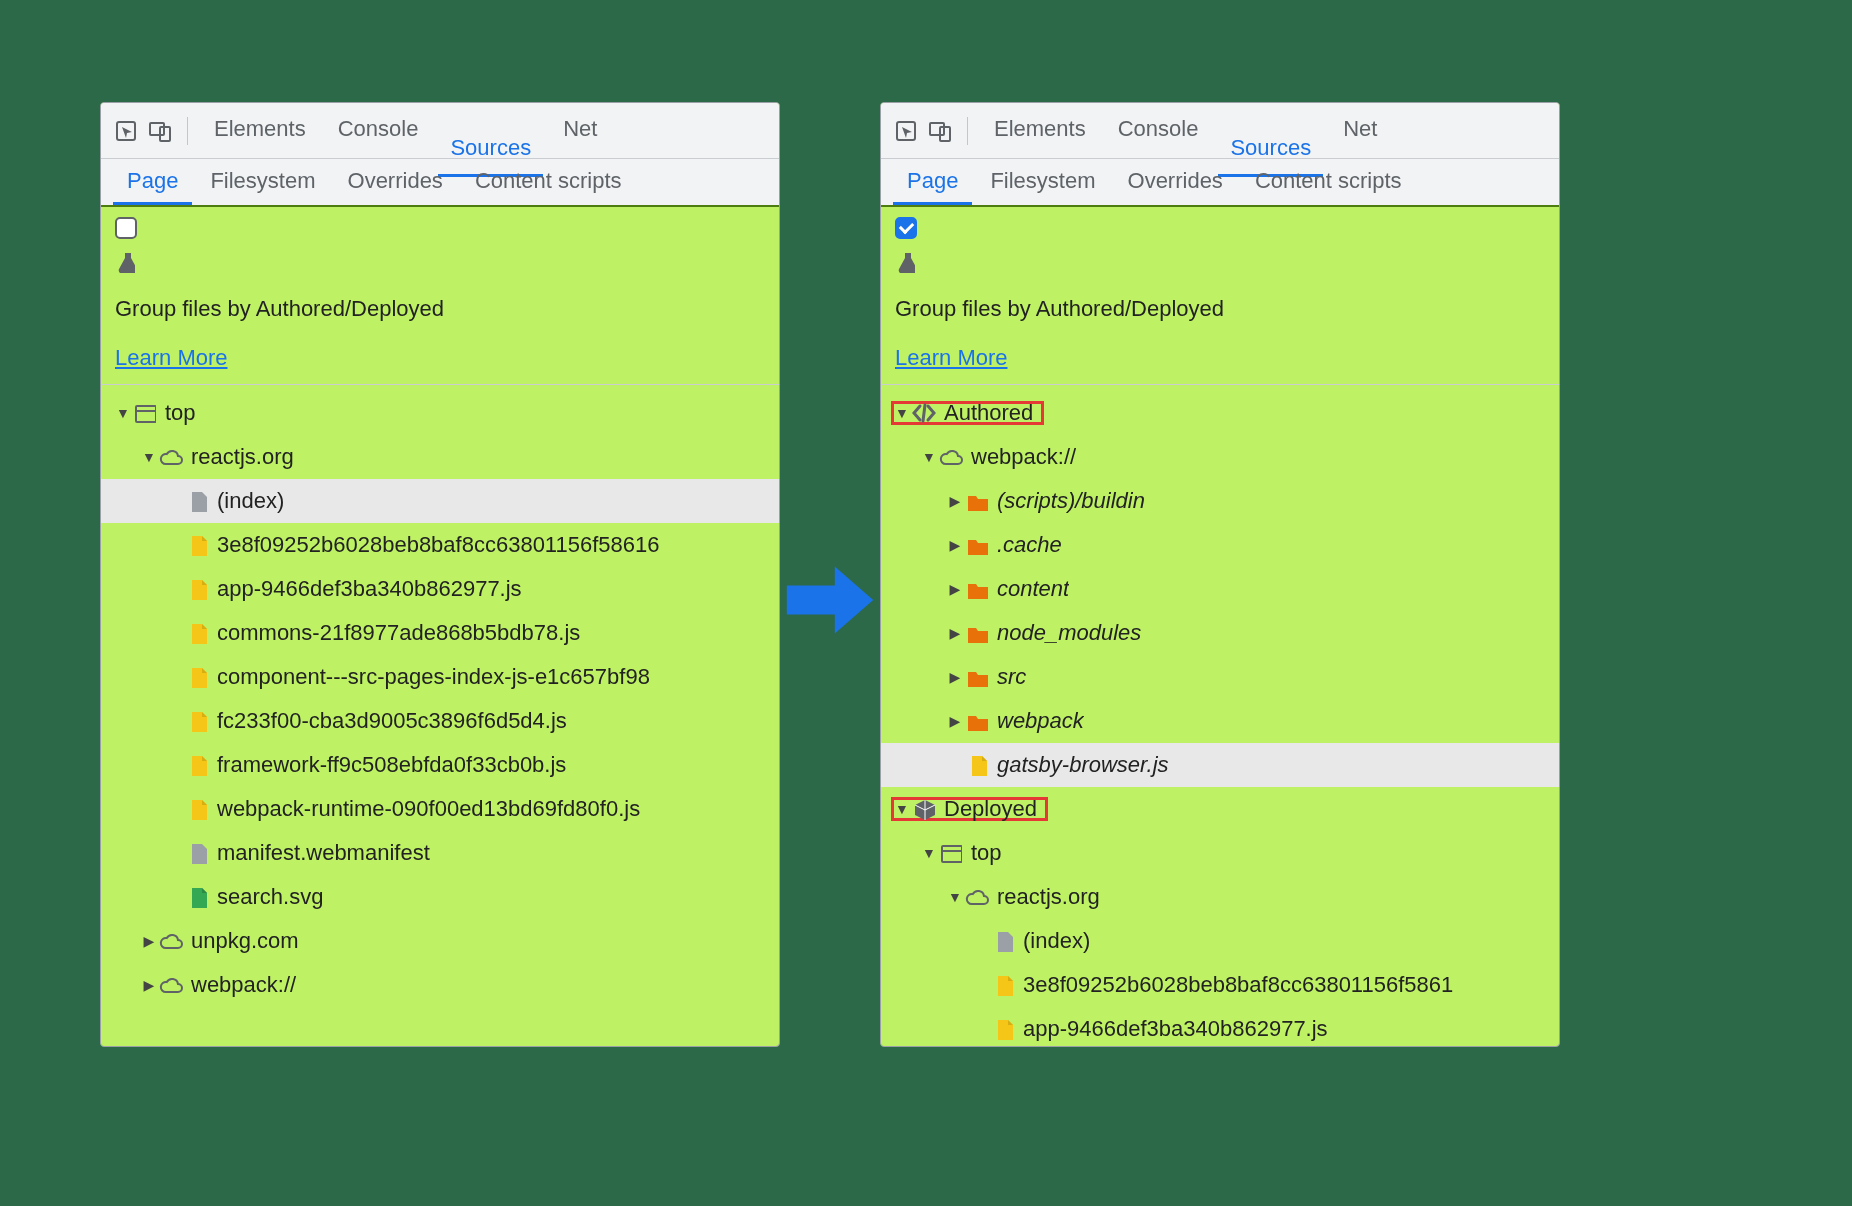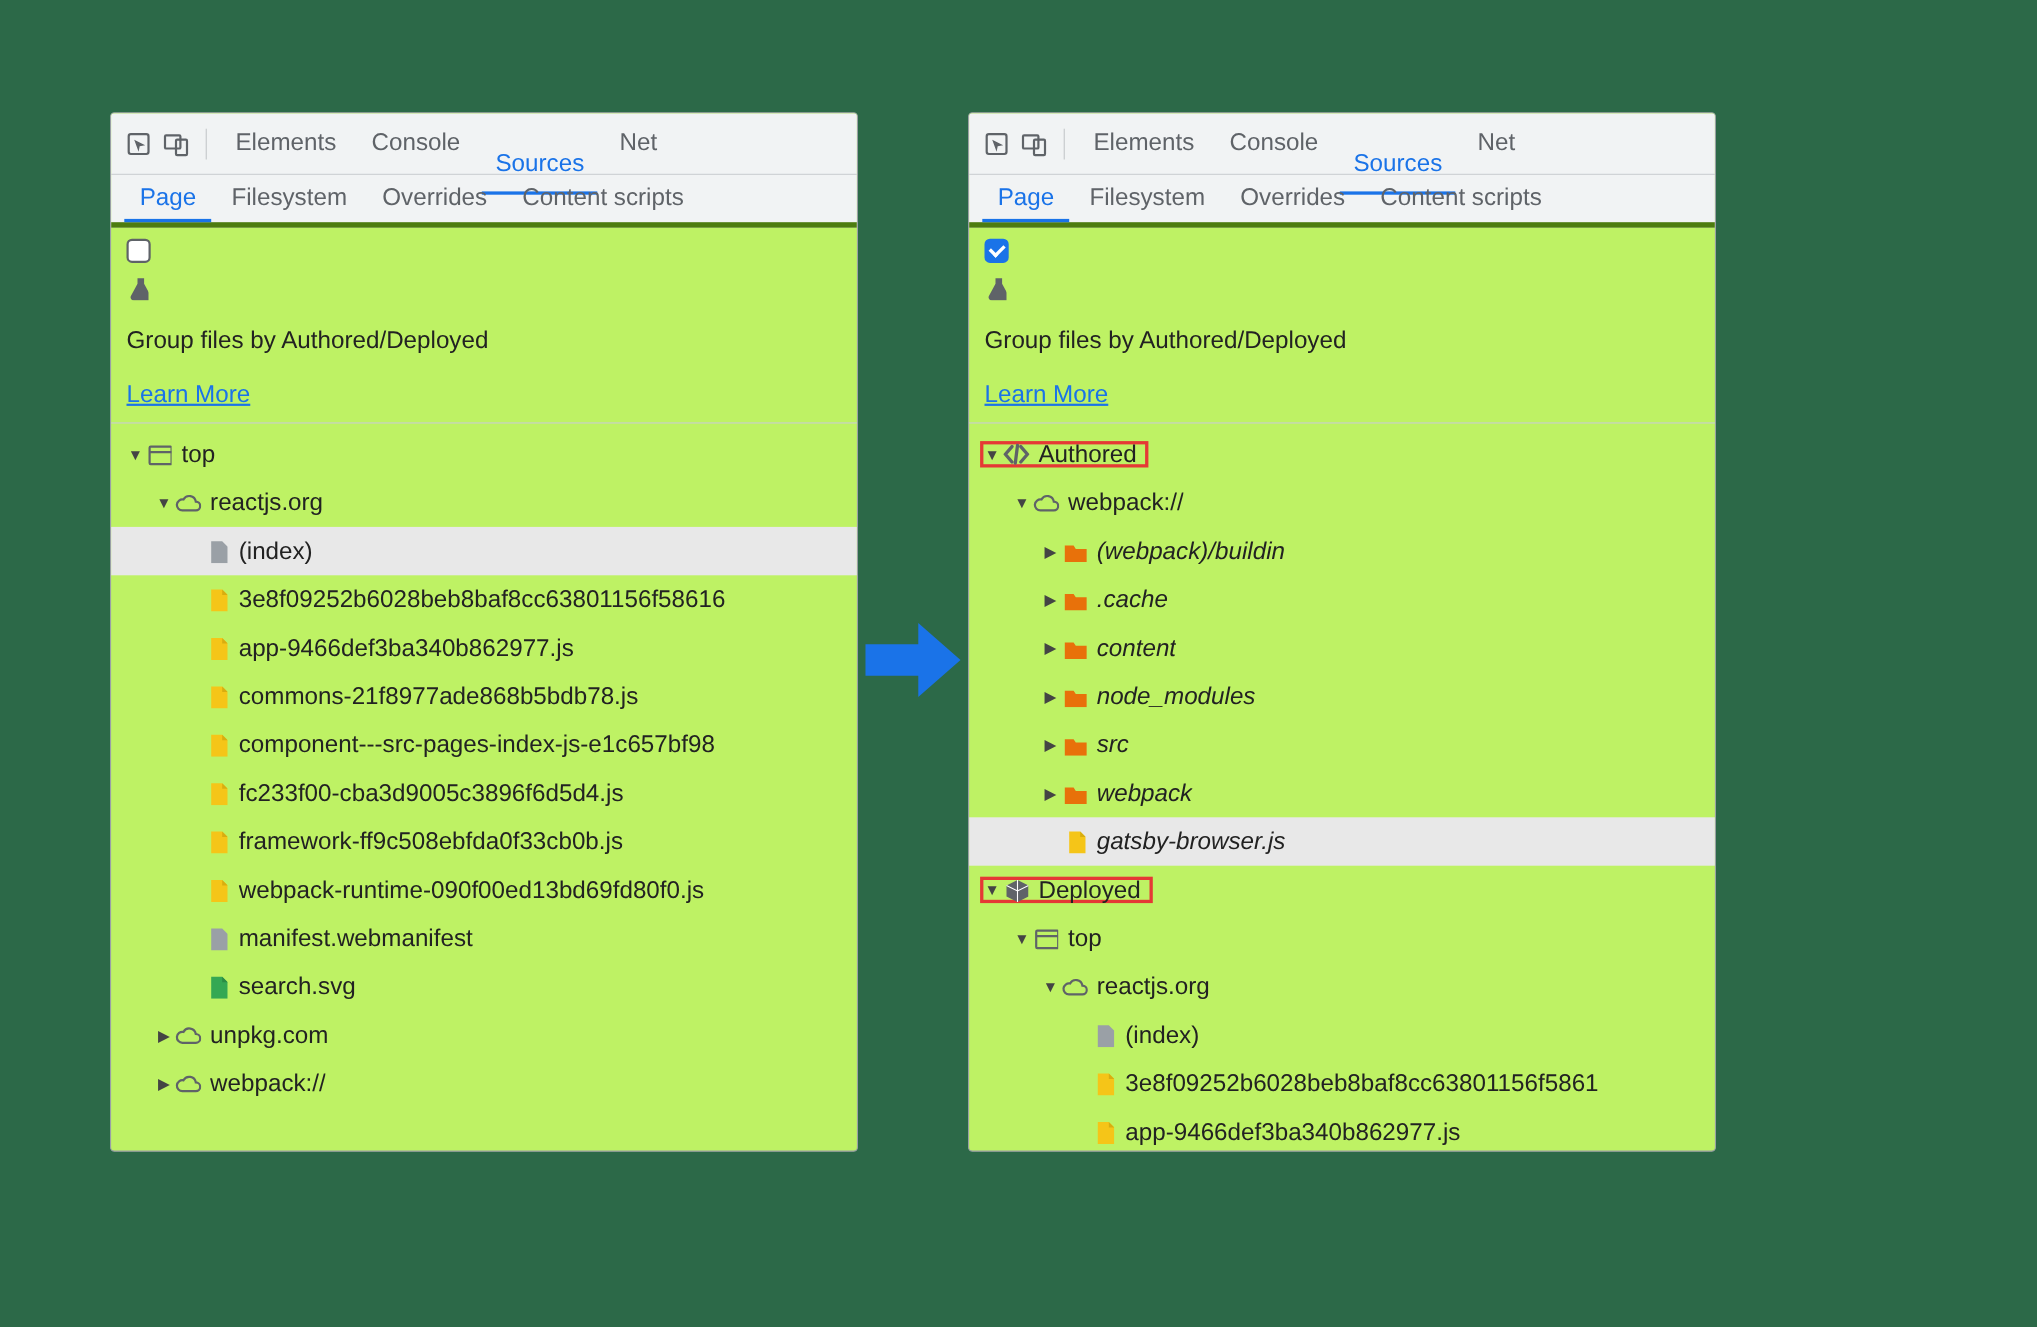--- a/index.html
+++ b/index.html
@@ -40,21 +40,21 @@
     color:#5f6368;
     cursor:pointer;
     border-bottom:3px solid transparent;
   }
   .tabstrip .tab.active { color:#1a73e8; border-bottom-color:#1a73e8;margin-top:38px; }
 
   
   .subtabs {
     display:flex; align-items:flex-end;
     height:48px;
-    border-bottom:5px solid #4d7c0f;
+    border-bottom:2px solid #4d7c0f;
     background:#f1f3f4;
     padding:0 12px;
     gap:4px;
   }
   .subtabs .stab {
     padding:0 14px;
     height:100%;
     display:flex; align-items:center;
     color:#5f6368; cursor:pointer;
     border-bottom:3px solid transparent;
@@ -386,21 +386,21 @@
         </span>
         <span class="lbl">webpack://</span>
       </div>
     <div class="row ind2">
         <span class="caret collapsed"></span>
         <span class="icon">
           <svg width="22" height="20">
             <use href="#ico-folder"></use>
           </svg>
         </span>
-        <span class="lbl italic">(webpack)/buildin</span>
+        <span class="lbl italic">(scripts)/buildin</span>
       </div>
     <div class="row ind2">
         <span class="caret collapsed"></span>
         <span class="icon">
           <svg width="22" height="20">
             <use href="#ico-folder"></use>
           </svg>
         </span>
         <span class="lbl italic">.cache</span>
       </div>

